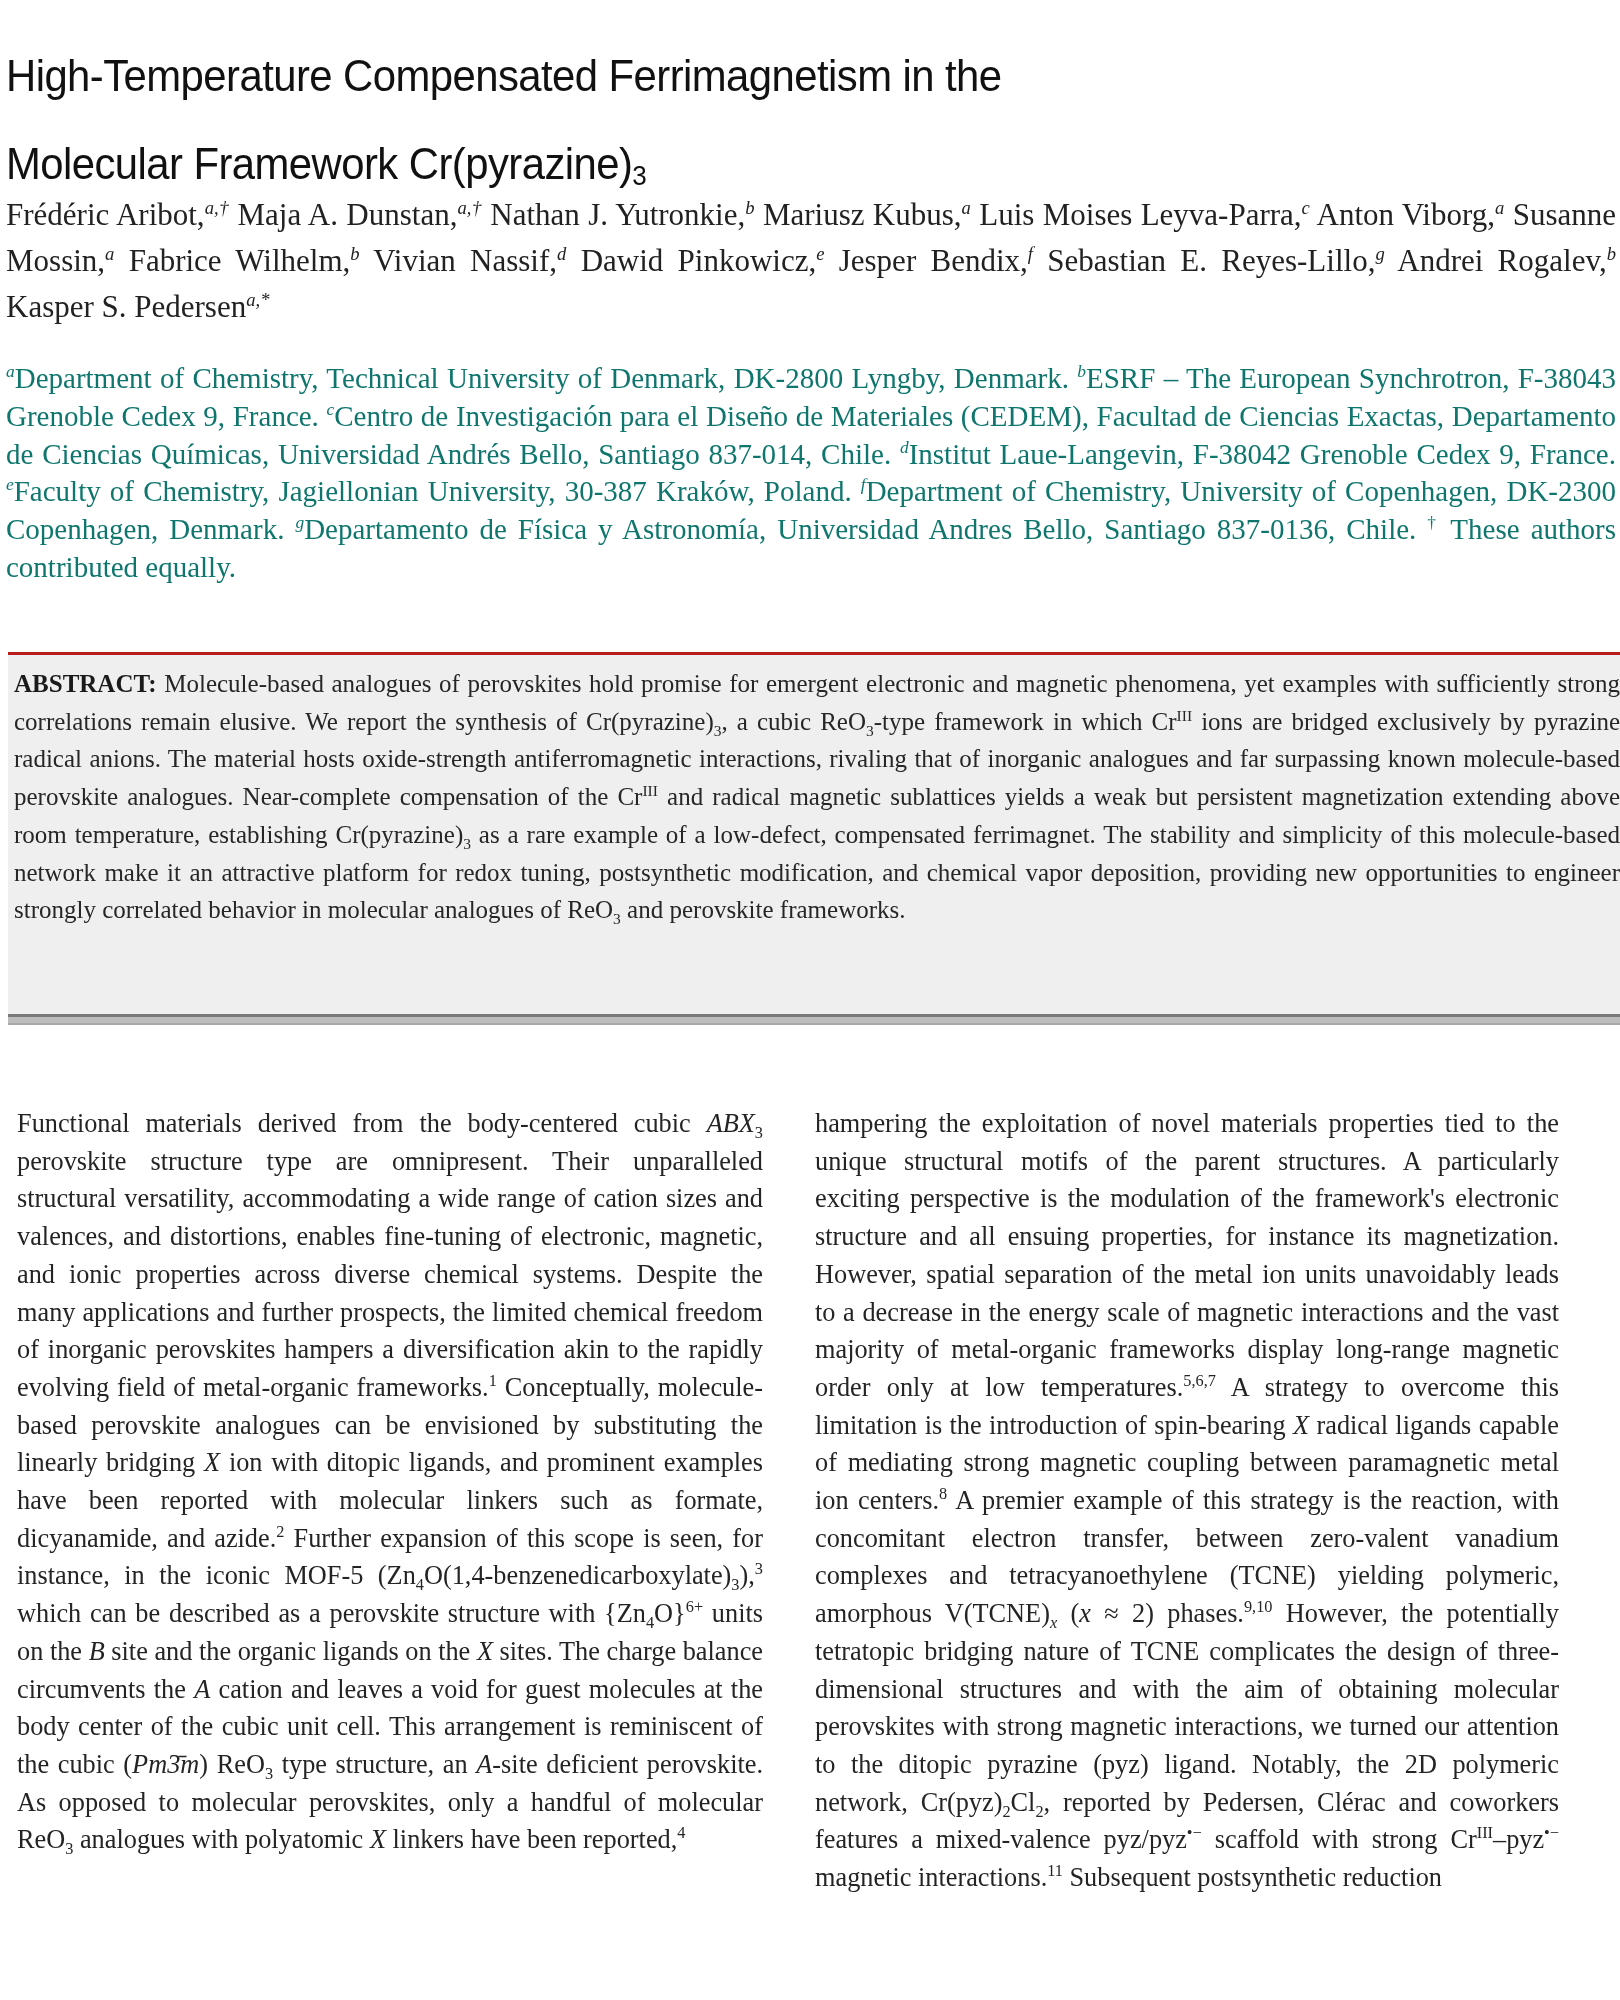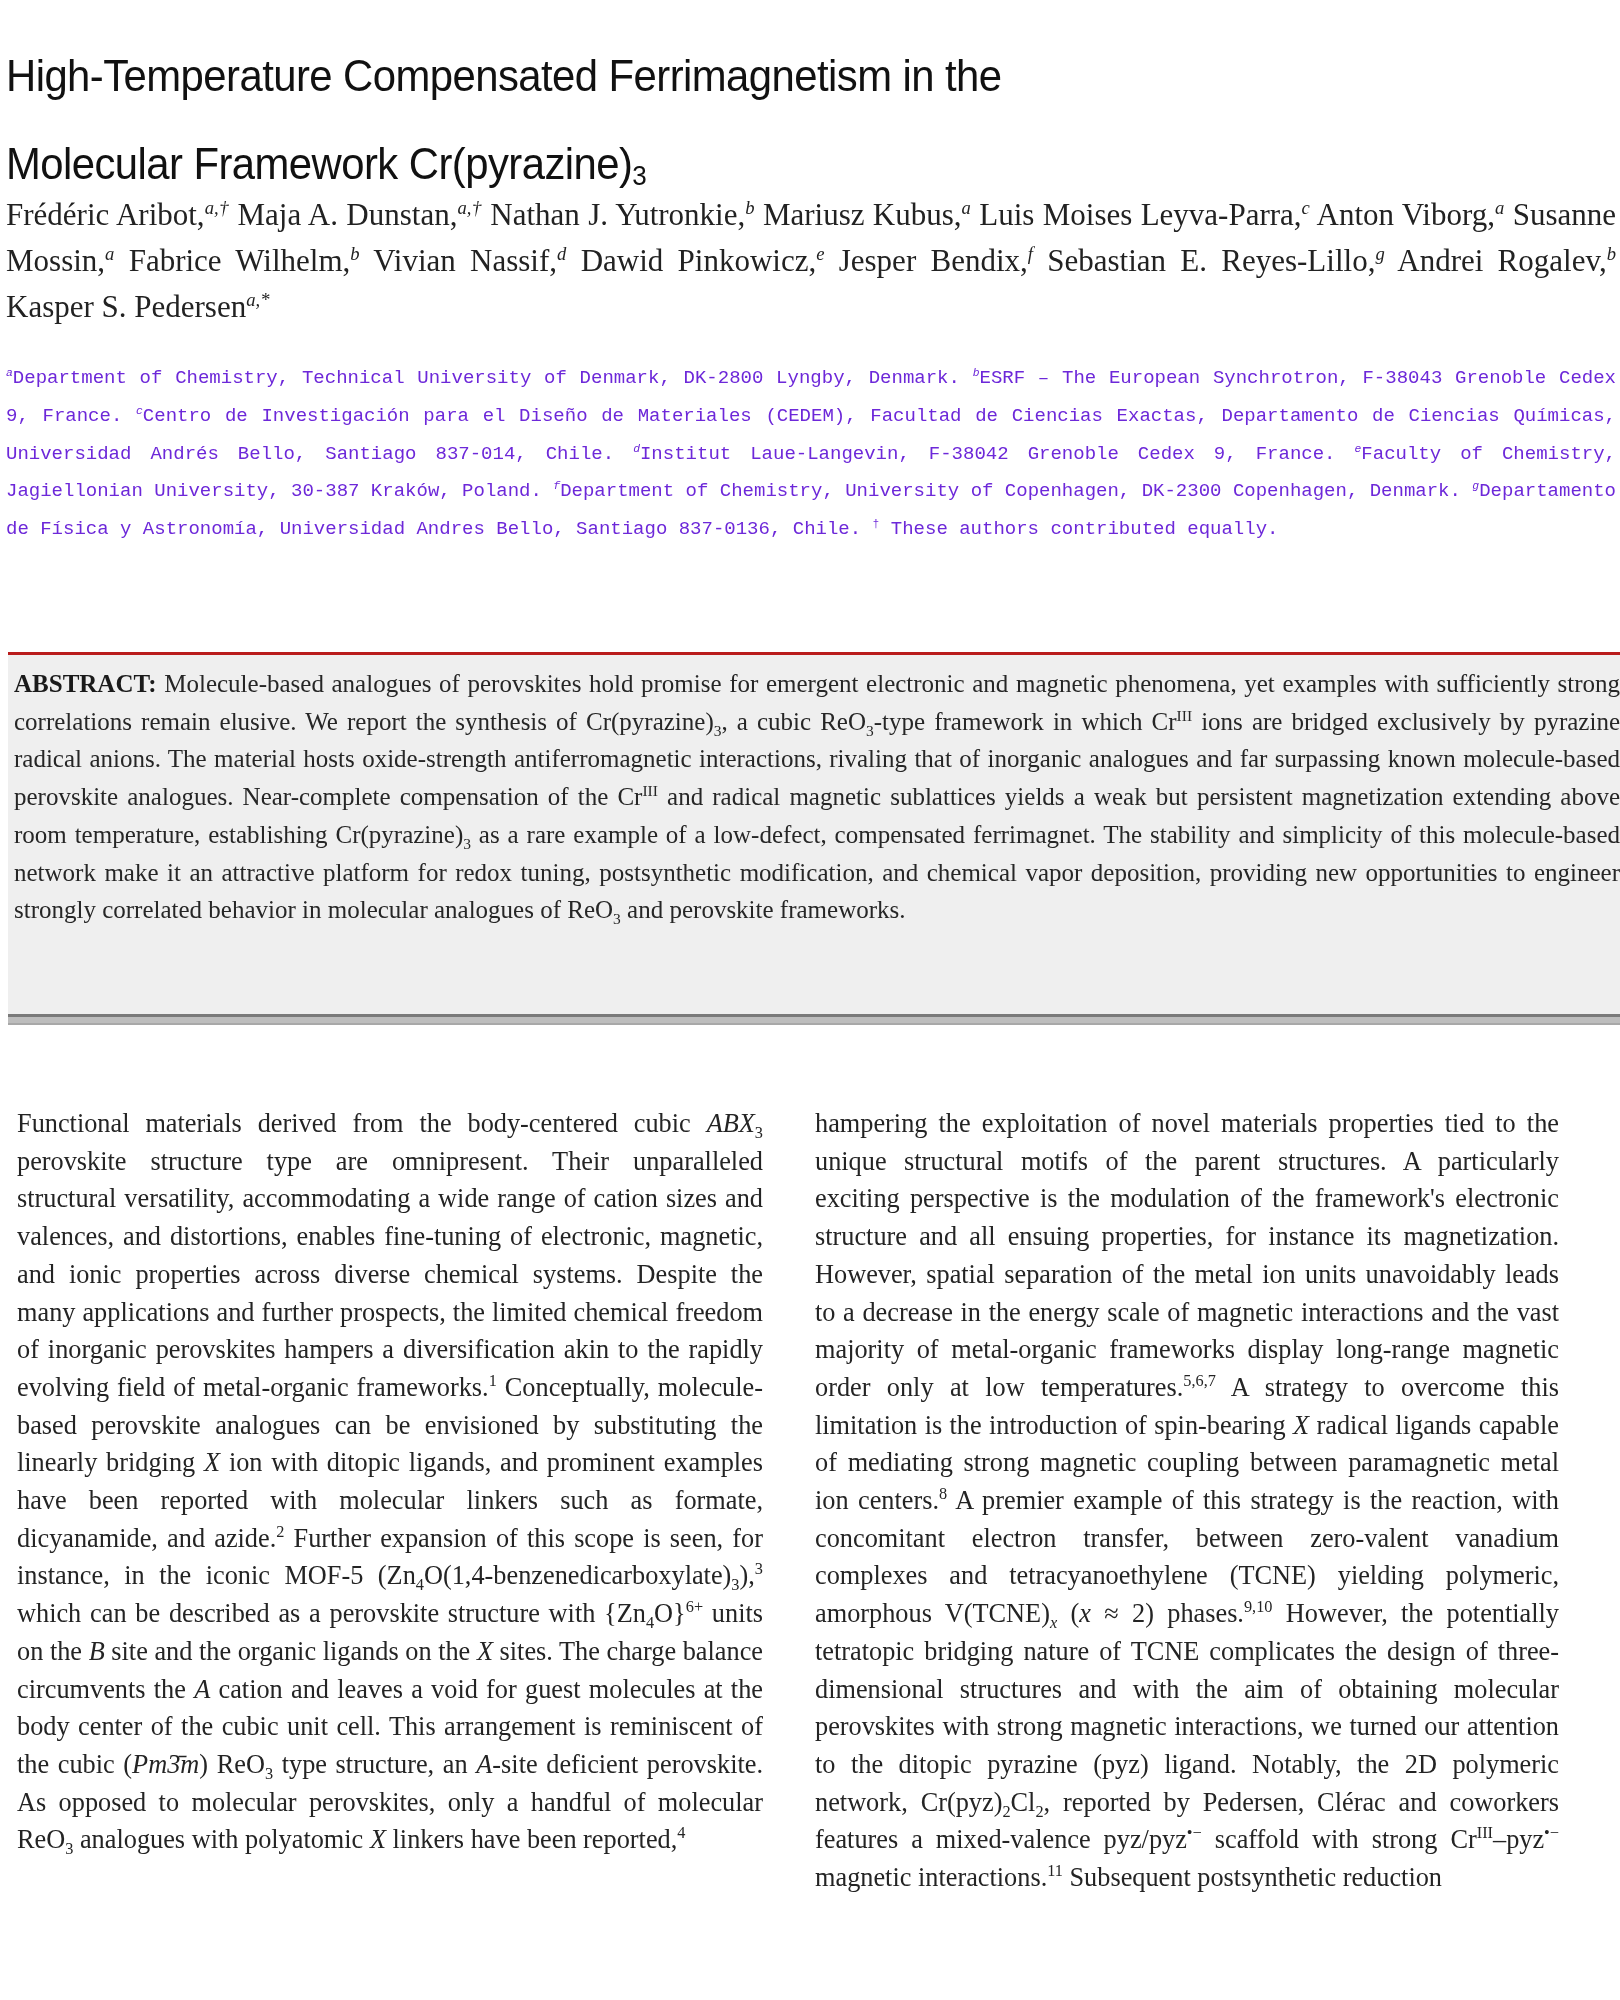--- a/index.html
+++ b/index.html
@@ -19,22 +19,22 @@
   .authors {
     position: absolute; left: 6px; top: 192px; width: 1610px;
     font-family: "Liberation Serif", "DejaVu Serif", serif;
     font-size: 31px; line-height: 46px; color: #222;
     text-align: justify;
   }
   .authors sup, .affil sup { font-size: 60%; font-style: italic; line-height: 0; }
   .authors .author { white-space: normal; margin-top: 20px; }
   .affil {
     position: absolute; left: 6px; top: 360px; width: 1610px;
-    font-family: Liberation Mono, monospace;
-    font-size: 19px; line-height: 37.8px; color: #6d28d9;
+    font-family: Liberation Serif, serif;
+    font-size: 29px; line-height: 37.8px; color: #0f766e;
     text-align: justify;
   }
   .abstract-box {
     position: absolute; left: 8px; top: 652px; width: 1620px; height: 360px;
     background: #efefef;
     border-top: 3px solid #b91c1c;
   }
   .abstract-box::after {
     content: ""; position: absolute; left: 0; right: 0; bottom: -10px; height: 6px;
     border-top: 3px solid #7a7a7a; border-bottom: 2px solid #a8a8a8;

